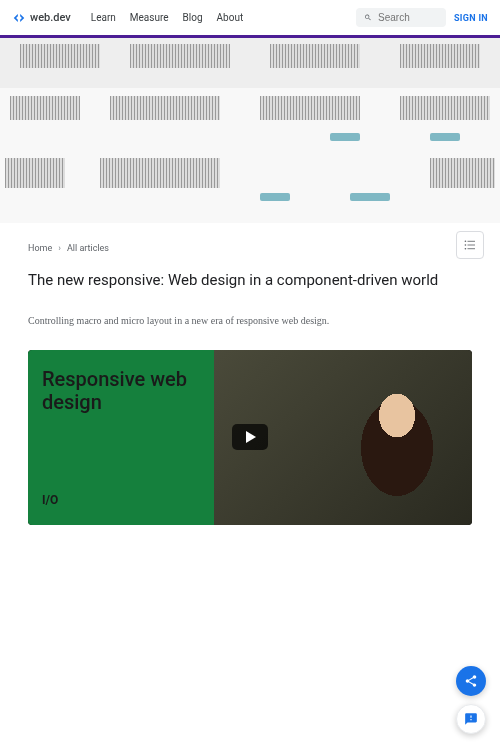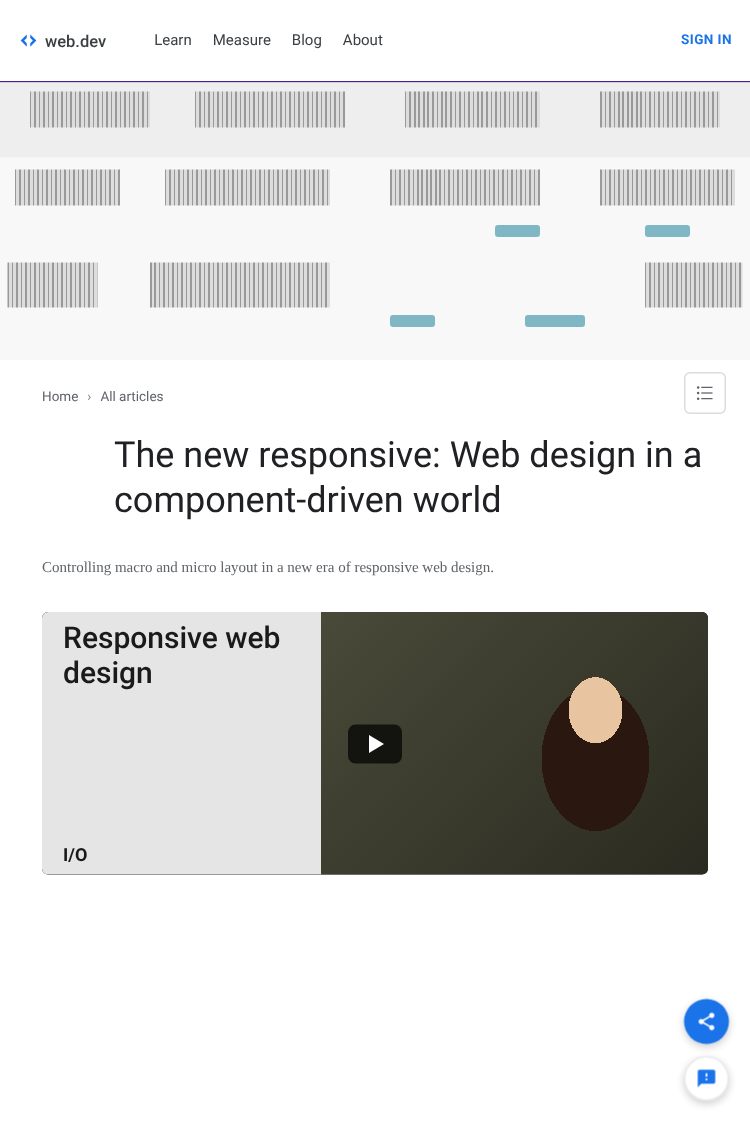--- a/index.html
+++ b/index.html
@@ -1,44 +1,44 @@
 <!DOCTYPE html>
 <html><head>
 <meta charset="utf-8">
 <style>
 * { margin: 0; padding: 0; box-sizing: border-box; }
 body { font-family: -apple-system, BlinkMacSystemFont, "Segoe UI", Roboto, Arial, sans-serif; width: 500px; background: #fff; color: #202124; }
-.header { display: flex; align-items: center; padding: 20px 12px; border-bottom: 1px solid #4c1d95; gap: 20px; }
+.header { display: flex; align-items: center; padding: 8px 12px; border-bottom: 3px solid #4c1d95; gap: 8px; }
 .logo { display: flex; align-items: center; gap: 4px; font-size: 11px; font-weight: 500; color: #3c4043; }
 .logo-icon { width: 14px; height: 14px; }
 .nav { display: flex; gap: 14px; margin-left: 12px; }
 .nav a { font-size: 10px; color: #3c4043; text-decoration: none; text-align: right; }
 .spacer { flex: 1; }
 .search { display: flex; align-items: center; background: #f1f3f4; border-radius: 4px; padding: 4px 8px; gap: 6px; width: 90px; }
 .search input { border: none; background: transparent; font-size: 10px; width: 60px; outline: none; }
 .signin { font-size: 9px; font-weight: 700; color: #1a73e8; letter-spacing: 0.3px; }
 .hero { height: 185px; background: linear-gradient(#e8f5e9 0%, #e8f5e9 3%, #f5f5f5 3%, #ffffff 100%); position: relative; overflow: hidden; }
 .hero-lib { position: absolute; inset: 0; }
 .shelf { position: absolute; background: repeating-linear-gradient(90deg, #999 0 1px, #ddd 1px 3px); height: 24px; }
 .floor { position: absolute; background: #f8f8f8; left: 0; right: 0; }
 .bench { position: absolute; width: 30px; height: 8px; background: #7fb8c4; border-radius: 2px; }
 .content { padding: 20px 28px; position: relative; }
 .toc-btn { position: absolute; right: 16px; top: 8px; width: 28px; height: 28px; border: 1px solid #dadce0; border-radius: 4px; display: flex; align-items: center; justify-content: center; cursor: pointer; background: #fff; }
 .breadcrumb { font-size: 9px; color: #5f6368; display: flex; gap: 6px; align-items: center; }
 .breadcrumb a { color: #5f6368; }
-.title { font-size: 24px; font-weight: 400; color: #202124; margin-top: 18px; line-height: 1.25; margin-left: 48px; }
+.title { font-size: 15px; font-weight: 400; color: #202124; margin-top: 18px; line-height: 1.25; }
 .subtitle { font-size: 10px; color: #5f6368; margin-top: 24px; line-height: 1.4; font-family: Liberation Serif, serif; }
 .date { font-size: 8px; color: #80868b; margin-top: 4px; }
 .author { display: flex; align-items: center; gap: 10px; margin-top: 24px; }
 .avatar { width: 28px; height: 28px; border-radius: 50%; background: radial-gradient(circle at 50% 35%, #3a2a1f 0% 45%, #f4c430 45% 100%); }
 .author-info { font-size: 9px; }
 .author-name { color: #202124; }
 .author-links a { color: #1a73e8; text-decoration: underline; }
 .video { margin-top: 22px; height: 175px; background: #000; position: relative; border-radius: 4px; overflow: hidden; display: flex; }
-.video-left { width: 42%; background: #e5e5e5; padding: 6px 14px; display: flex; flex-direction: column; justify-content: space-between; }
+.video-left { width: 42%; background: #15803d; padding: 18px 14px; display: flex; flex-direction: column; justify-content: space-between; }
 .video-title { font-size: 20px; font-weight: 500; color: #1a1a1a; line-height: 1.15; }
 .io-badge { font-size: 12px; font-weight: 700; color: #1a1a1a; }
 .video-right { width: 58%; background: linear-gradient(135deg, #4a4a3a, #2a2a20); position: relative; }
 .face { position: absolute; right: 20px; top: 20px; width: 110px; height: 130px; background: radial-gradient(ellipse 45px 55px at 50% 35%, #e8c4a0 0% 40%, transparent 40%), radial-gradient(ellipse 60px 80px at 50% 60%, #2a1810 0% 60%, transparent 60%); border-radius: 40% 40% 30% 30%; }
 .play-btn { position: absolute; left: 50%; top: 50%; transform: translate(-50%, -50%); width: 36px; height: 26px; background: rgba(0,0,0,0.7); border-radius: 5px; display: flex; align-items: center; justify-content: center; cursor: pointer; }
 .play-btn::after { content: ""; border-left: 10px solid #fff; border-top: 6px solid transparent; border-bottom: 6px solid transparent; margin-left: 2px; }
 .fab { position: fixed; right: 14px; width: 30px; height: 30px; border-radius: 50%; display: flex; align-items: center; justify-content: center; box-shadow: 0 2px 6px rgba(0,0,0,0.2); cursor: pointer; }
 .fab-share { bottom: 54px; background: #1a73e8; color: #fff; }
 .fab-feedback { bottom: 16px; background: #fff; color: #1a73e8; border: 1px solid #e8eaed; }
 .chev { font-size: 9px; color: #80868b; }
@@ -54,20 +54,26 @@
       </svg>
     <span>web.dev</span>
   </div>
   <nav class="nav">
     <a>Learn</a>
     <a>Measure</a>
     <a>Blog</a>
     <a>About</a>
   </nav>
   <div class="spacer"></div>
+  <div class="search">
+    <svg width="11" height="11" viewBox="0 0 24 24">
+        <path fill="#5f6368" d="M15.5 14h-.79l-.28-.27a6.5 6.5 0 10-.7.7l.27.28v.79l5 4.99L20.49 19l-4.99-5zm-6 0A4.5 4.5 0 1114 9.5 4.5 4.5 0 019.5 14z"></path>
+      </svg>
+    <input placeholder="Search" style="">
+  </div>
   <div class="signin">SIGN IN</div>
 </div>
 
 <div class="hero">
   <div class="hero-lib">
     <div class="floor" style="top:0;height:50px;background:#eee"></div>
     <div class="shelf" style="top:6px;left:20px;width:80px"></div>
     <div class="shelf" style="top:6px;left:130px;width:100px"></div>
     <div class="shelf" style="top:6px;left:270px;width:90px"></div>
     <div class="shelf" style="top:6px;left:400px;width:80px"></div>

